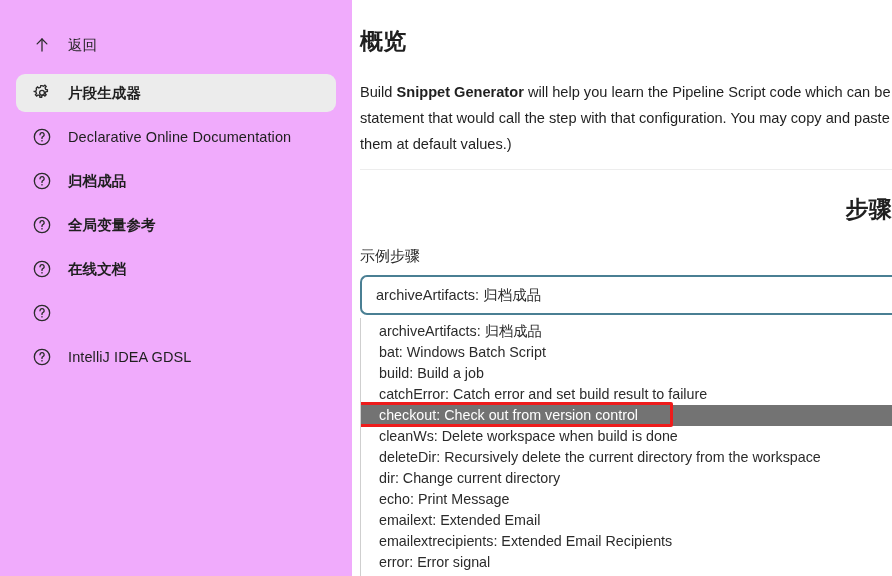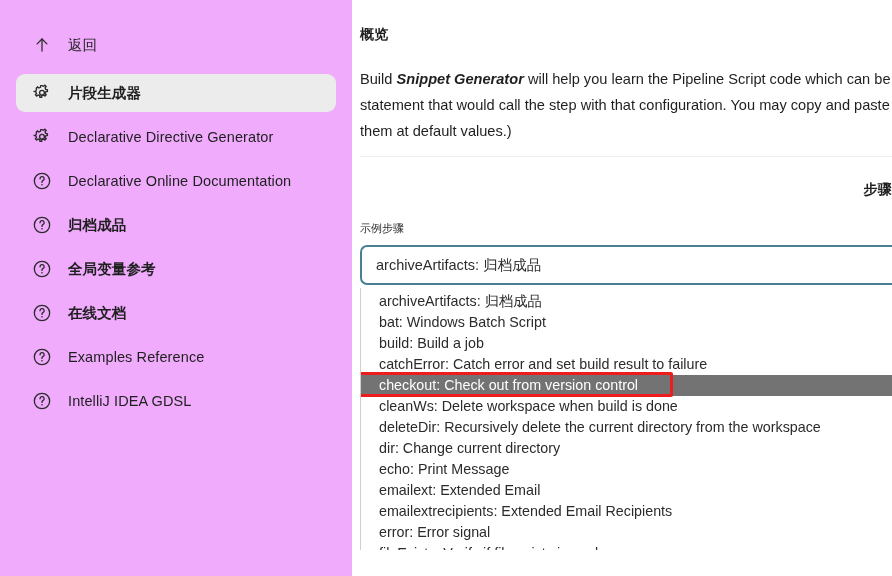--- a/index.html
+++ b/index.html
@@ -65,42 +65,42 @@
   
   .main {
     flex: 1 1 auto;
     height: 576px;
     position: relative;
     padding-left: 8px;
     padding-top: 26px;
     overflow: hidden;
   }
   .section-title {
-    font-size: 14px;
+    font-size: 23px;
     font-weight: 700;
     color: #1f1f1f;
     letter-spacing: 0.3px;
   }
   .overview-title { margin-bottom: 22px; }
   .overview-text {
     font-size: 14.6px;
     line-height: 26px;
     color: #1f1f1f;
     white-space: nowrap;
   }
-  .overview-text b { font-weight: 700; font-style: italic; }
+  .overview-text b { font-weight: 700; }
   .divider {
     height: 1px;
     background: #ededed;
     margin-top: 12px;
     margin-right: -8px;
   }
   .steps-title { margin-top: 24px; margin-bottom: 22px; text-align: right; }
   .field-label {
-    font-size: 11px;
+    font-size: 15px;
     color: #2a2a2a;
     margin-bottom: 9px;
   }
 
   
   .combo-wrap { position: relative; margin-right: -8px; }
   .combo-input {
     display: block;
     width: 100%;
     height: 40px;
@@ -172,29 +172,20 @@
     <div class="nav-item active">
       <span class="nav-icon">
         <svg width="20" height="20" viewBox="0 0 24 24" fill="none" stroke="currentColor" stroke-width="1.6">
           <path d="M12 2.6l1.9.8 1.6-1.3 1.5 1.5-1.3 1.6.8 1.9 2 .4v2.1l-2 .4-.8 1.9 1.3 1.6-1.5 1.5-1.6-1.3-1.9.8-.4 2h-2.1l-.4-2-1.9-.8-1.6 1.3-1.5-1.5 1.3-1.6-.8-1.9-2-.4V9.5l2-.4.8-1.9L5.1 5.6l1.5-1.5 1.6 1.3 1.9-.8.4-2h2.1z" transform="translate(0,0.6)"></path>
           <circle cx="12" cy="11.8" r="2.9"></circle>
         </svg>
       </span>
       <span class="nav-label cjk">片段生成器</span>
     </div>
 
-    <div class="nav-item">
-      <span class="nav-icon">
-        <svg width="20" height="20" viewBox="0 0 24 24" fill="none" stroke="currentColor" stroke-width="1.6">
-          <path d="M12 2.6l1.9.8 1.6-1.3 1.5 1.5-1.3 1.6.8 1.9 2 .4v2.1l-2 .4-.8 1.9 1.3 1.6-1.5 1.5-1.6-1.3-1.9.8-.4 2h-2.1l-.4-2-1.9-.8-1.6 1.3-1.5-1.5 1.3-1.6-.8-1.9-2-.4V9.5l2-.4.8-1.9L5.1 5.6l1.5-1.5 1.6 1.3 1.9-.8.4-2h2.1z" transform="translate(0,0.6)"></path>
-          <circle cx="12" cy="11.8" r="2.9"></circle>
-        </svg>
-      </span>
-      <span class="nav-label">Declarative Directive Generator</span>
-    </div>
 
     <div class="nav-item">
       <span class="nav-icon">
         <svg width="20" height="20" viewBox="0 0 24 24" fill="none" stroke="currentColor" stroke-width="1.6">
           <circle cx="12" cy="12" r="9.2"></circle>
           <path d="M9.6 9.3a2.5 2.5 0 1 1 3.4 2.3c-.7.3-1 .9-1 1.6v.5" stroke-linecap="round"></path>
           <circle cx="12" cy="16.6" r="0.95" fill="currentColor" stroke="none"></circle>
         </svg>
       </span>
       <span class="nav-label">Declarative Online Documentation</span>
@@ -234,21 +225,20 @@
     </div>
 
     <div class="nav-item">
       <span class="nav-icon">
         <svg width="20" height="20" viewBox="0 0 24 24" fill="none" stroke="currentColor" stroke-width="1.6">
           <circle cx="12" cy="12" r="9.2"></circle>
           <path d="M9.6 9.3a2.5 2.5 0 1 1 3.4 2.3c-.7.3-1 .9-1 1.6v.5" stroke-linecap="round"></path>
           <circle cx="12" cy="16.6" r="0.95" fill="currentColor" stroke="none"></circle>
         </svg>
       </span>
-      <span class="nav-label">Examples Reference</span>
     </div>
 
     <div class="nav-item">
       <span class="nav-icon">
         <svg width="20" height="20" viewBox="0 0 24 24" fill="none" stroke="currentColor" stroke-width="1.6">
           <circle cx="12" cy="12" r="9.2"></circle>
           <path d="M9.6 9.3a2.5 2.5 0 1 1 3.4 2.3c-.7.3-1 .9-1 1.6v.5" stroke-linecap="round"></path>
           <circle cx="12" cy="16.6" r="0.95" fill="currentColor" stroke="none"></circle>
         </svg>
       </span>

